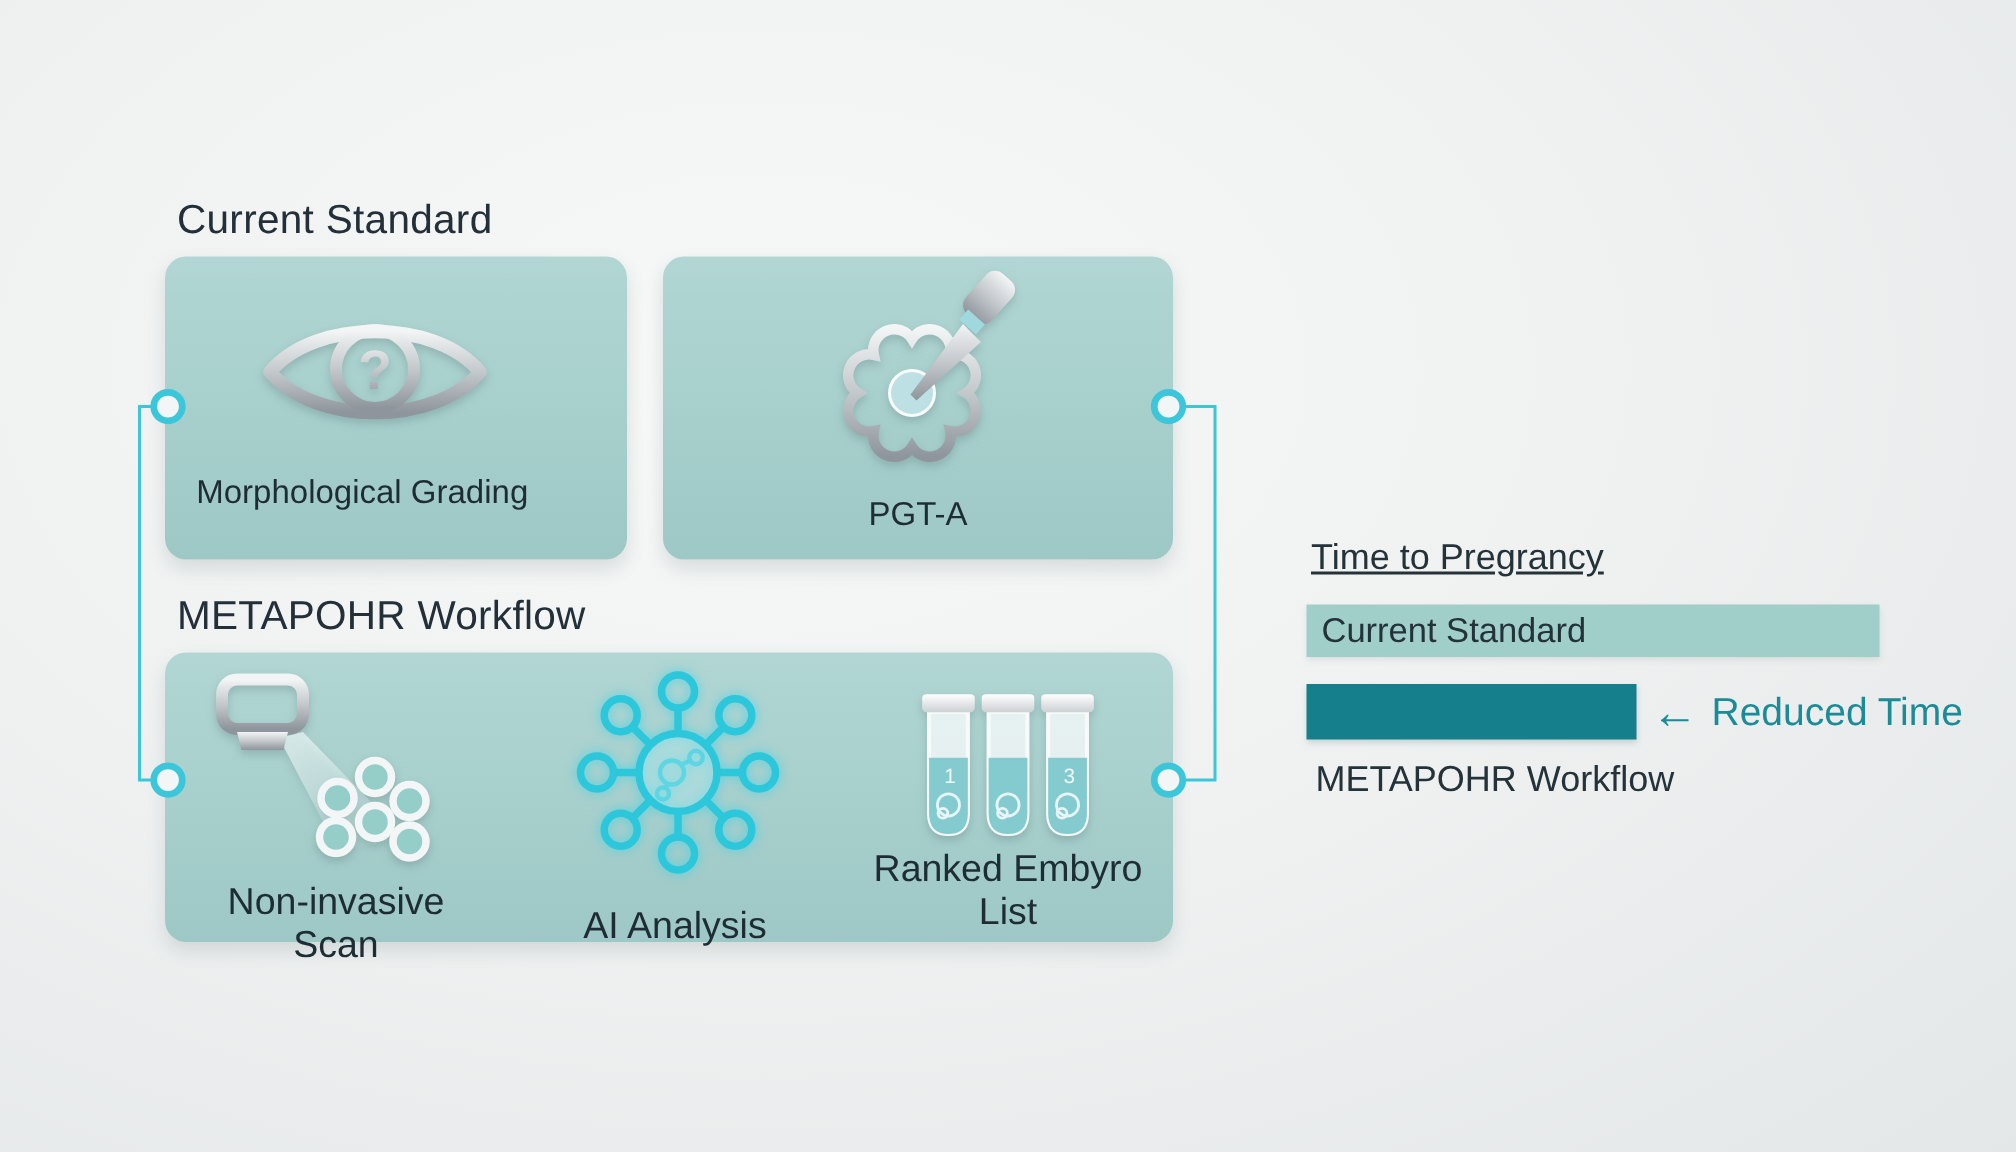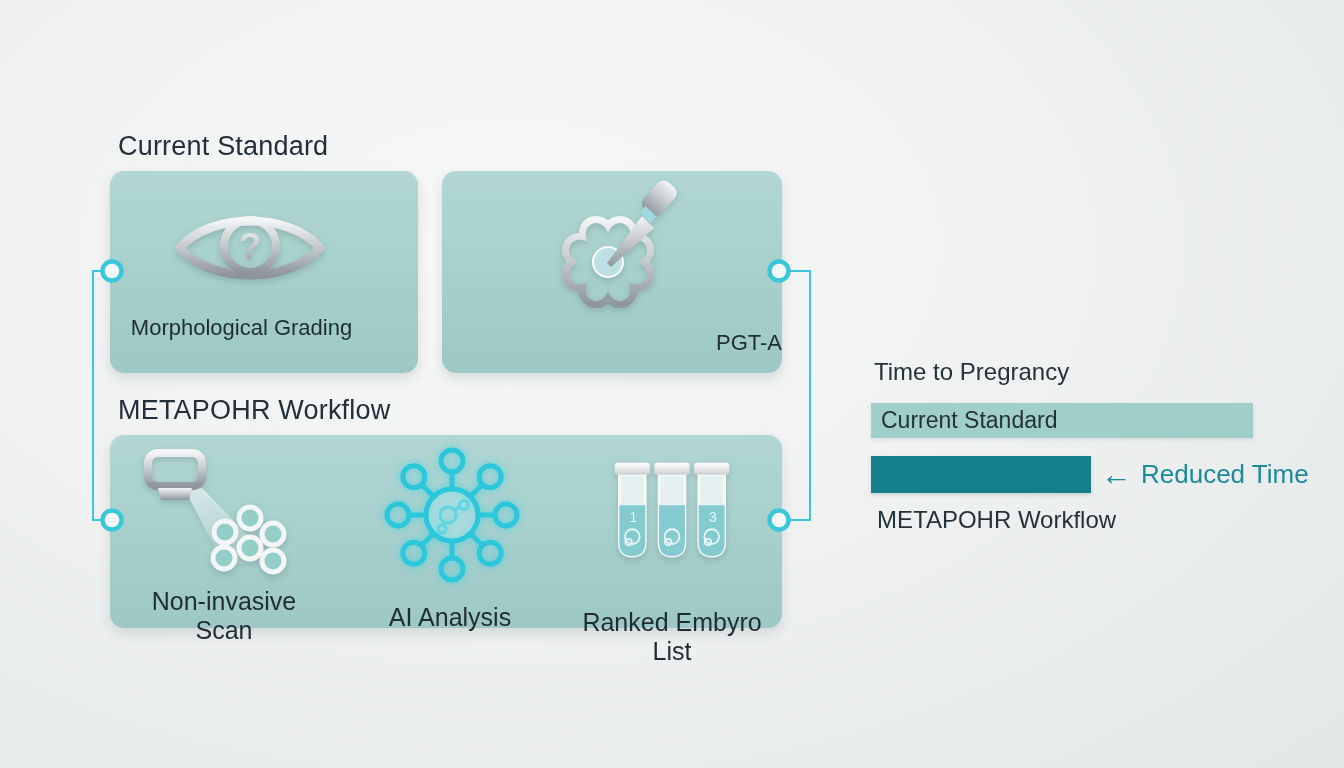--- a/index.html
+++ b/index.html
@@ -58,21 +58,21 @@
 <svg class="abs metal-shadow" style="left:540px; top:176px;" width="150" height="140" viewBox="0 0 150 140">
   <path d="M104,86 A14,14 0 0 1 93.5,111.5 A14,14 0 0 1 68,122 A14,14 0 0 1 42.5,111.5
            A14,14 0 0 1 32,86 A14,14 0 0 1 42.5,60.5 A14,14 0 0 1 68,50 A14,14 0 0 1 93.5,60.5
            A14,14 0 0 1 104,86 Z" fill="none" stroke="url(#silver)" stroke-width="7"></path>
   <circle cx="68" cy="86" r="15" fill="#bfe3e6" stroke="#ffffff" stroke-width="2" opacity=".95"></circle>
   <rect x="108" y="4" width="23" height="36" rx="8" transform="rotate(42 119 22)" fill="url(#silver)"></rect>
   <rect x="101" y="34" width="15" height="9" transform="rotate(42 108 38)" fill="#9fd8dd"></rect>
   <polygon points="102,40 114,52 71,91 67,87" fill="url(#silver)"></polygon>
 </svg>
 
-<div class="abs card-label" style="left:442px; top:329px; width:340px;text-align:right;">PGT-A</div>
+<div class="abs card-label" style="left:442px; top:329px; width:340px;">PGT-A</div>
 
 <div class="abs heading" style="left:118px; top:395px;">METAPOHR Workflow</div>
 
 <div class="abs card" style="left:110px; top:435px; width:672px; height:193px;"></div>
 
 <svg class="abs metal-shadow" style="left:140px; top:448px;" width="170" height="135" viewBox="0 0 170 135">
   <defs>
     <linearGradient id="beam" x1="0" y1="0" x2=".55" y2="1">
       <stop offset="0" stop-color="#eefafa" stop-opacity=".75"></stop>
         <stop offset="1" stop-color="#eefafa" stop-opacity=".05"></stop>
@@ -146,36 +146,36 @@
     <text x="62" y="66" font-size="15" fill="#eef8f9"></text>
 
     <path d="M94,15 L94,88 Q94,103 108,103 Q122,103 122,88 L122,15 Z" fill="#edf6f7" opacity=".92" stroke="#ffffff" stroke-width="3"></path>
     <path d="M94,48 L122,48 L122,88 Q122,103 108,103 Q94,103 94,88 Z" fill="#84cbd0"></path>
     <circle cx="108" cy="82" r="8" fill="none" stroke="#e8f5f6" stroke-width="2"></circle>
     <circle cx="104" cy="88" r="3.5" fill="none" stroke="#e8f5f6" stroke-width="2"></circle>
     <rect x="89" y="2" width="38" height="13" rx="3" fill="url(#cap)"></rect>
     <text x="105" y="66" font-size="15" fill="#eef8f9">3</text>
   </g>
 </svg>
-<div class="abs step-label" style="left:562px; top:608px; width:220px;">Ranked Embyro List</div>
+<div class="abs step-label" style="left:562px; top:565px; width:220px;">Ranked Embyro List</div>
 
 <svg class="abs" style="left:0; top:0; pointer-events:none;" width="1344" height="768" viewBox="0 0 1344 768">
   <g fill="none" stroke="#3cc6d9" stroke-width="2">
     <polyline points="112,271 93,271 93,520 112,520"></polyline>
     <polyline points="779,271 810,271 810,520 779,520"></polyline>
   </g>
   <g fill="#f3f6f6" stroke="#3cc6d9" stroke-width="4.5">
     <circle cx="112" cy="271" r="9.5"></circle>
     <circle cx="112" cy="520" r="9.5"></circle>
     <circle cx="779" cy="271" r="9.5"></circle>
     <circle cx="779" cy="520" r="9.5"></circle>
   </g>
 </svg>
 
-<div class="abs chart-title" style="left:874px; top:358px;">Time to Pregrancy</div>
+<div class="abs chart-title" style="left:874px; top:358px;text-decoration:underline;">Time to Pregrancy</div>
 
 <div class="abs bar bar-light" style="left:871px; top:403px; width:382px; height:35px;">
   <span class="bar-inner-label">Current Standard</span>
 </div>
 
 <div class="abs bar bar-dark" style="left:871px; top:456px; width:220px; height:37px;"></div>
 
 <div class="abs reduced" style="left:1101px; top:456px; height:37px;">
   <span class="arrow">←</span>
   <span class="txt">Reduced Time</span>

